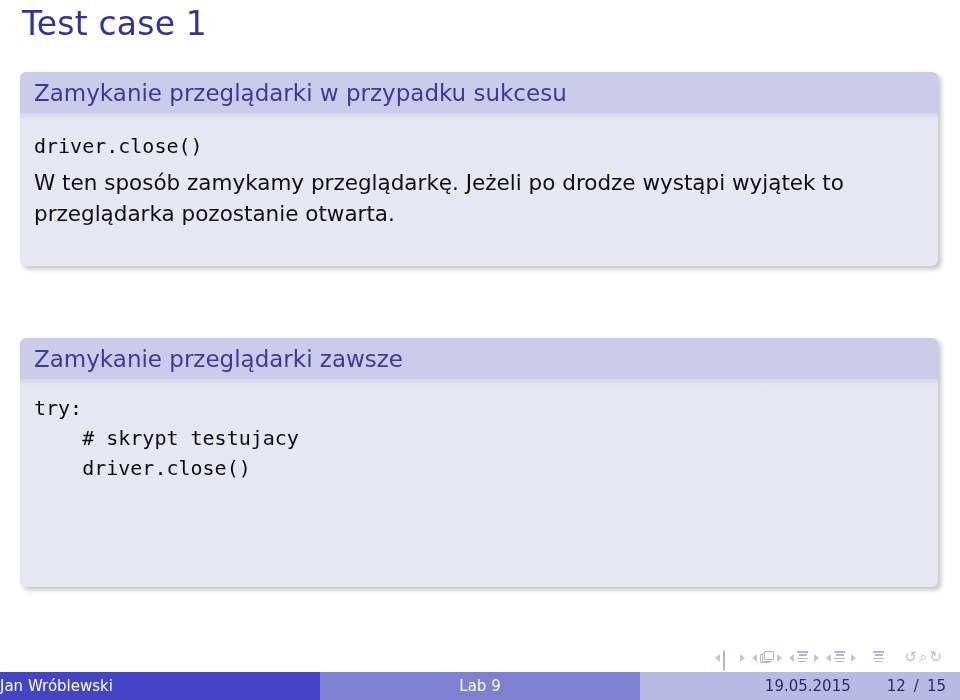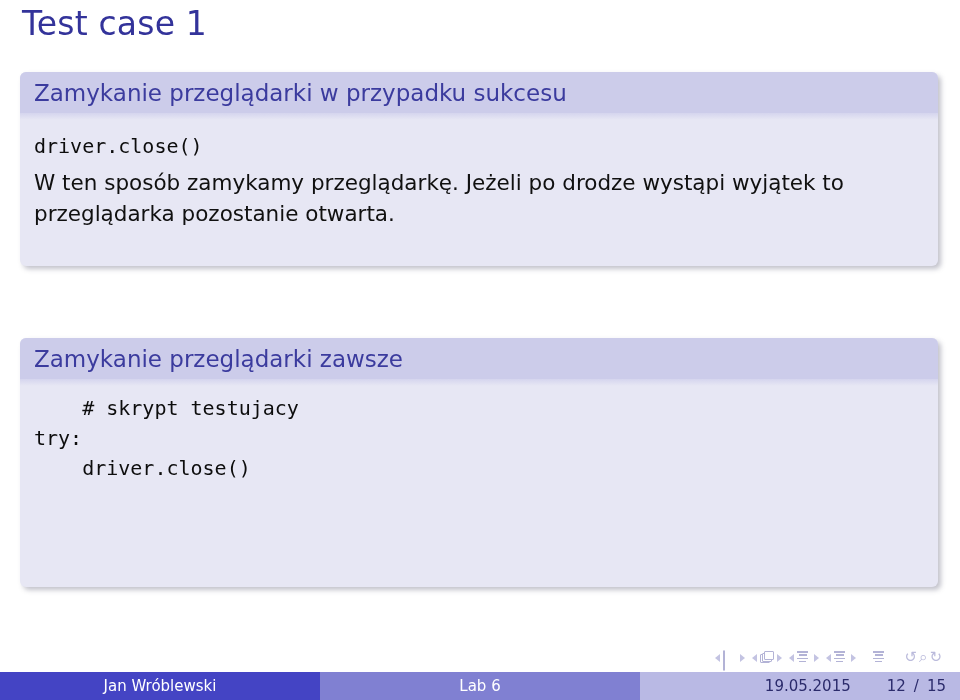--- a/index.html
+++ b/index.html
@@ -181,21 +181,21 @@
     display: flex;
     align-items: center;
     height: 100%;
     color: #ffffff;
     font-size: 15px;
     box-sizing: border-box;
   }
   .foot-author {
     width: 320px;
     background: #4444c4;
-    justify-content: center;
+    justify-content: flex-start;
   }
   .foot-title {
     width: 320px;
     background: #8080d2;
     justify-content: center;
   }
   .foot-meta {
     width: 320px;
     background: #b9b9e4;
     color: #2b2b6b;
@@ -217,22 +217,22 @@
     <div class="block-body">
       <pre class="mono">driver.close()</pre>
       <p class="para">W ten sposób zamykamy przeglądarkę. Jeżeli po drodze wystąpi wyjątek to przeglądarka pozostanie otwarta.</p>
     </div>
   </div>
 
   <div class="block" id="block-always">
     <div class="block-title">Zamykanie przeglądarki zawsze</div>
     <div class="block-body">
       <div class="code-lines">
+        <pre class="mono">try:</pre>
         <pre class="mono">    # skrypt testujacy</pre>
-        <pre class="mono">try:</pre>
         <pre class="mono">    driver.close()</pre>
       </div>
     </div>
   </div>
 
   <div class="nav-symbols">
 
     <div class="nav-group">
       <span class="nav-tri left"></span>
       <span class="nav-ico"><span class="ico-slide"></span></span>
@@ -283,21 +283,21 @@
       <span>⌕</span>
       <span>↻</span>
     </span>
   </div>
 
   <div class="footline">
     <div class="foot-seg foot-author">
       <span>Jan Wróblewski</span>
     </div>
     <div class="foot-seg foot-title">
-      <span>Lab 6</span>
+      <span>Lab 9</span>
     </div>
     <div class="foot-seg foot-meta">
       <span>19.05.2015</span>
       <span class="foot-pages">
         <span>12</span>
         <span>/</span>
         <span>15</span>
       </span>
     </div>
   </div>

